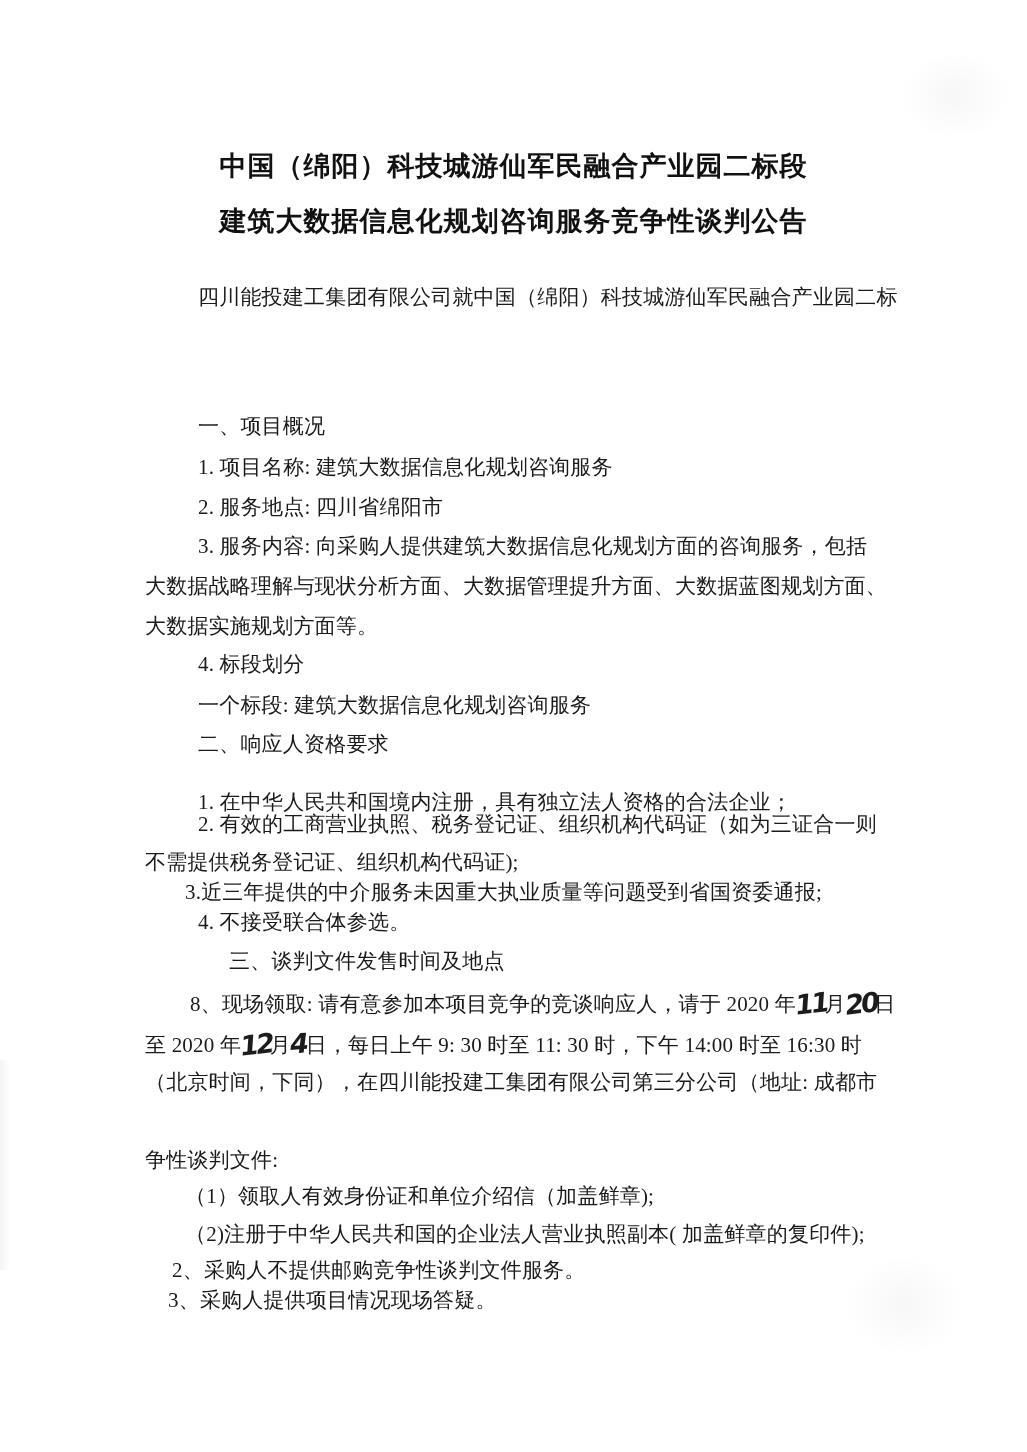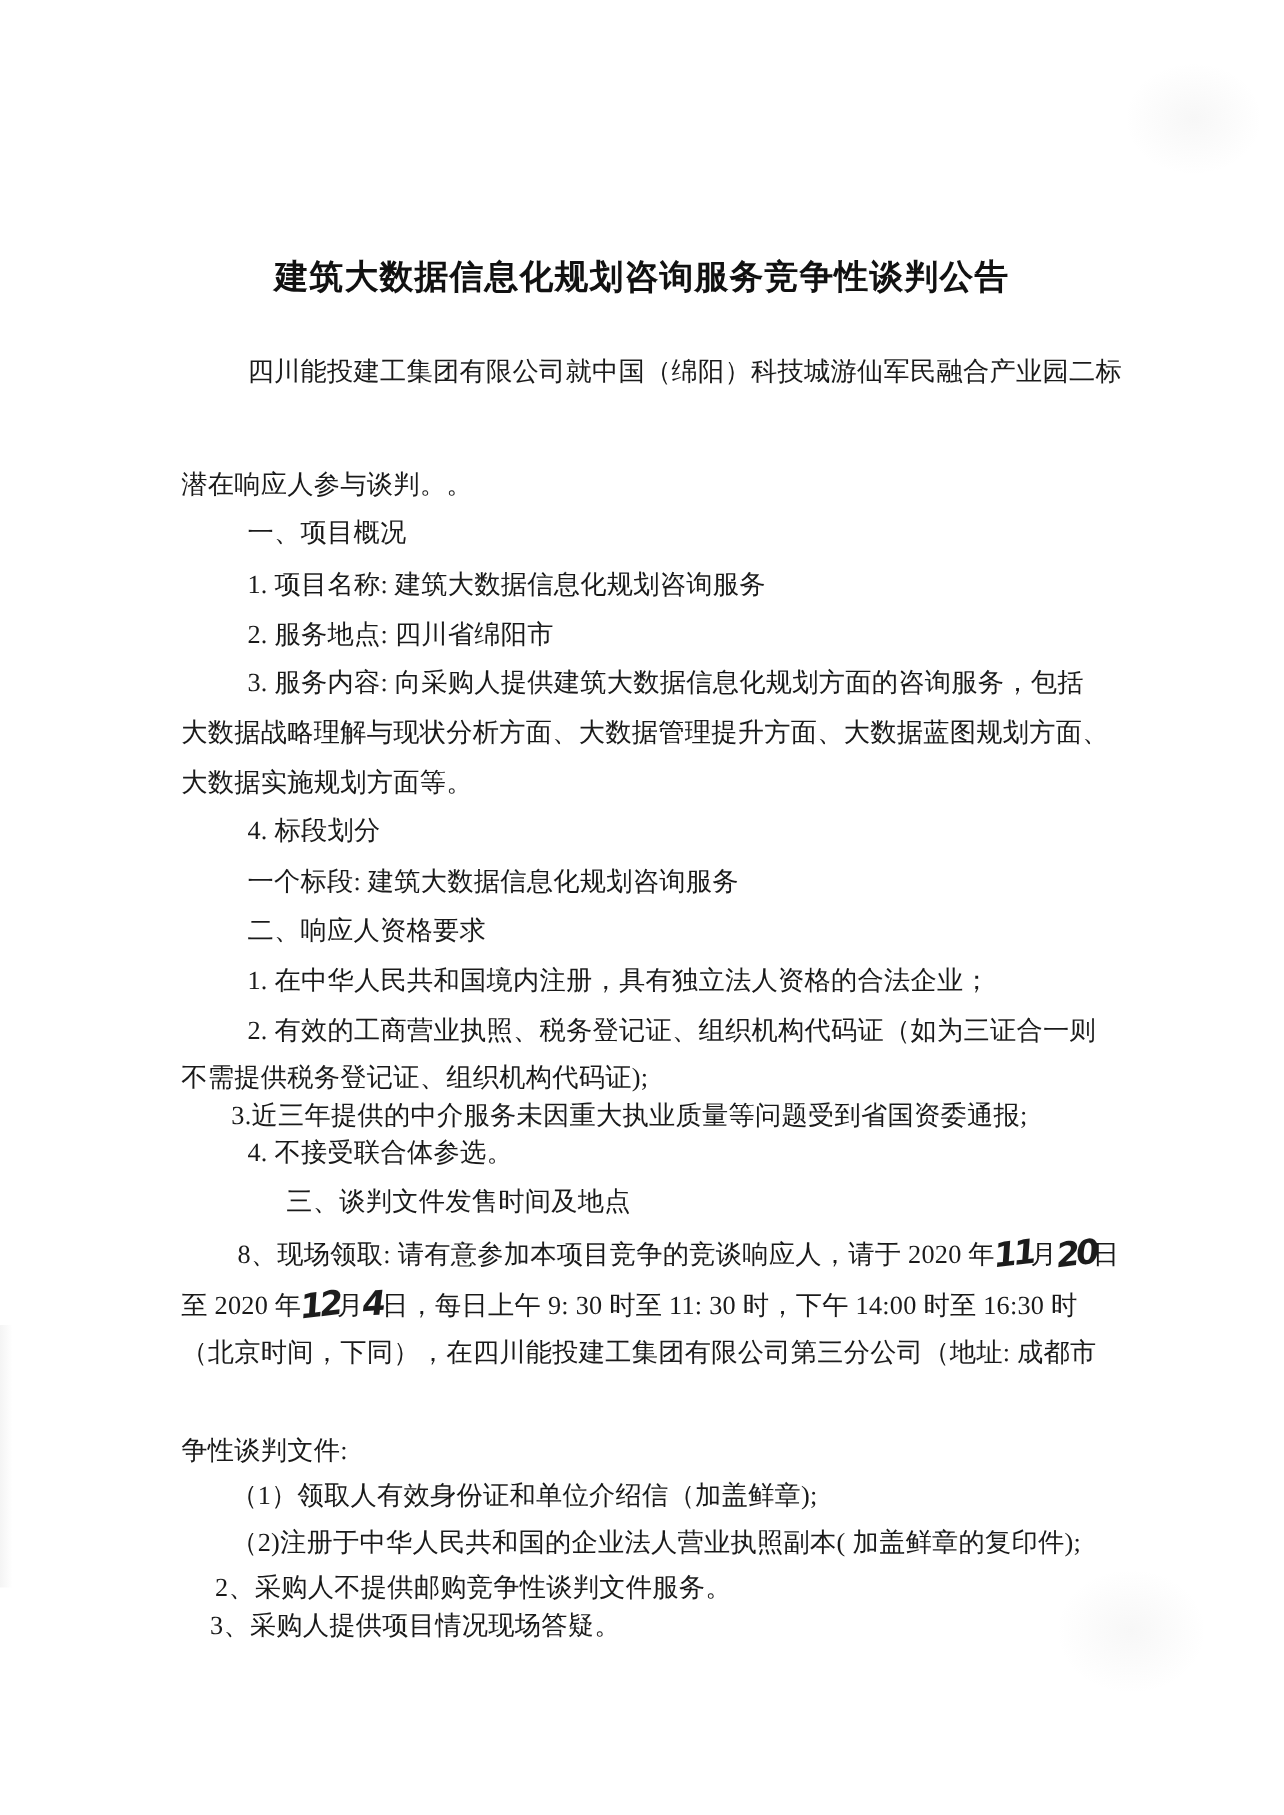--- a/index.html
+++ b/index.html
@@ -65,36 +65,36 @@
 </style>
 </head>
 <body>
 
 <div class="page">
 
   <div class="scan-blob" style="left:900px; top:50px; width:110px; height:90px;"></div>
   <div class="scan-blob" style="left:845px; top:1255px; width:120px; height:100px;"></div>
   <div class="scan-edge" style="left:0; top:1060px; width:10px; height:210px;"></div>
 
+  <div class="doc-title" style="top:148px;">中国（绵阳）科技城游仙军民融合产业园二标段</div>
   <div class="doc-title" style="top:203px;">建筑大数据信息化规划咨询服务竞争性谈判公告</div>
 
   <div class="doc-line" style="top:283px; left:198px;">四川能投建工集团有限公司就中国（绵阳）科技城游仙军民融合产业园二标</div>
-  <div class="doc-line" style="top:373px; left:145px;">潜在响应人参与谈判。。</div>
 
   <div class="doc-line" style="top:412px; left:198px;">一、项目概况</div>
   <div class="doc-line" style="top:453px; left:198px;">1. 项目名称: 建筑大数据信息化规划咨询服务</div>
   <div class="doc-line" style="top:493px; left:198px;">2. 服务地点: 四川省绵阳市</div>
   <div class="doc-line" style="top:532px; left:198px;">3. 服务内容: 向采购人提供建筑大数据信息化规划方面的咨询服务，包括</div>
   <div class="doc-line" style="top:572px; left:145px;">大数据战略理解与现状分析方面、大数据管理提升方面、大数据蓝图规划方面、</div>
   <div class="doc-line" style="top:612px; left:145px;">大数据实施规划方面等。</div>
   <div class="doc-line" style="top:650px; left:198px;">4. 标段划分</div>
   <div class="doc-line" style="top:691px; left:198px;">一个标段: 建筑大数据信息化规划咨询服务</div>
 
   <div class="doc-line" style="top:730px; left:198px;">二、响应人资格要求</div>
-  <div class="doc-line" style="top:770px; left:198px;">1. 在中华人民共和国境内注册，具有独立法人资格的合法企业；</div>
+  <div class="doc-line" style="top:788px; left:198px;">1. 在中华人民共和国境内注册，具有独立法人资格的合法企业；</div>
   <div class="doc-line" style="top:810px; left:198px;">2. 有效的工商营业执照、税务登记证、组织机构代码证（如为三证合一则</div>
   <div class="doc-line" style="top:848px; left:145px;">不需提供税务登记证、组织机构代码证);</div>
   <div class="doc-line" style="top:878px; left:185px;">3.近三年提供的中介服务未因重大执业质量等问题受到省国资委通报;</div>
   <div class="doc-line" style="top:908px; left:198px;">4. 不接受联合体参选。</div>
 
   <div class="doc-line" style="top:947px; left:198px;margin-left:31px;">三、谈判文件发售时间及地点</div>
 
   <div class="doc-line" style="top:988px; left:190px;">
     <span>8、现场领取: 请有意参加本项目竞争的竞谈响应人，请于 2020 年</span><span class="hw">11</span><span>月</span><span class="hw">20</span><span>日</span>
   </div>

